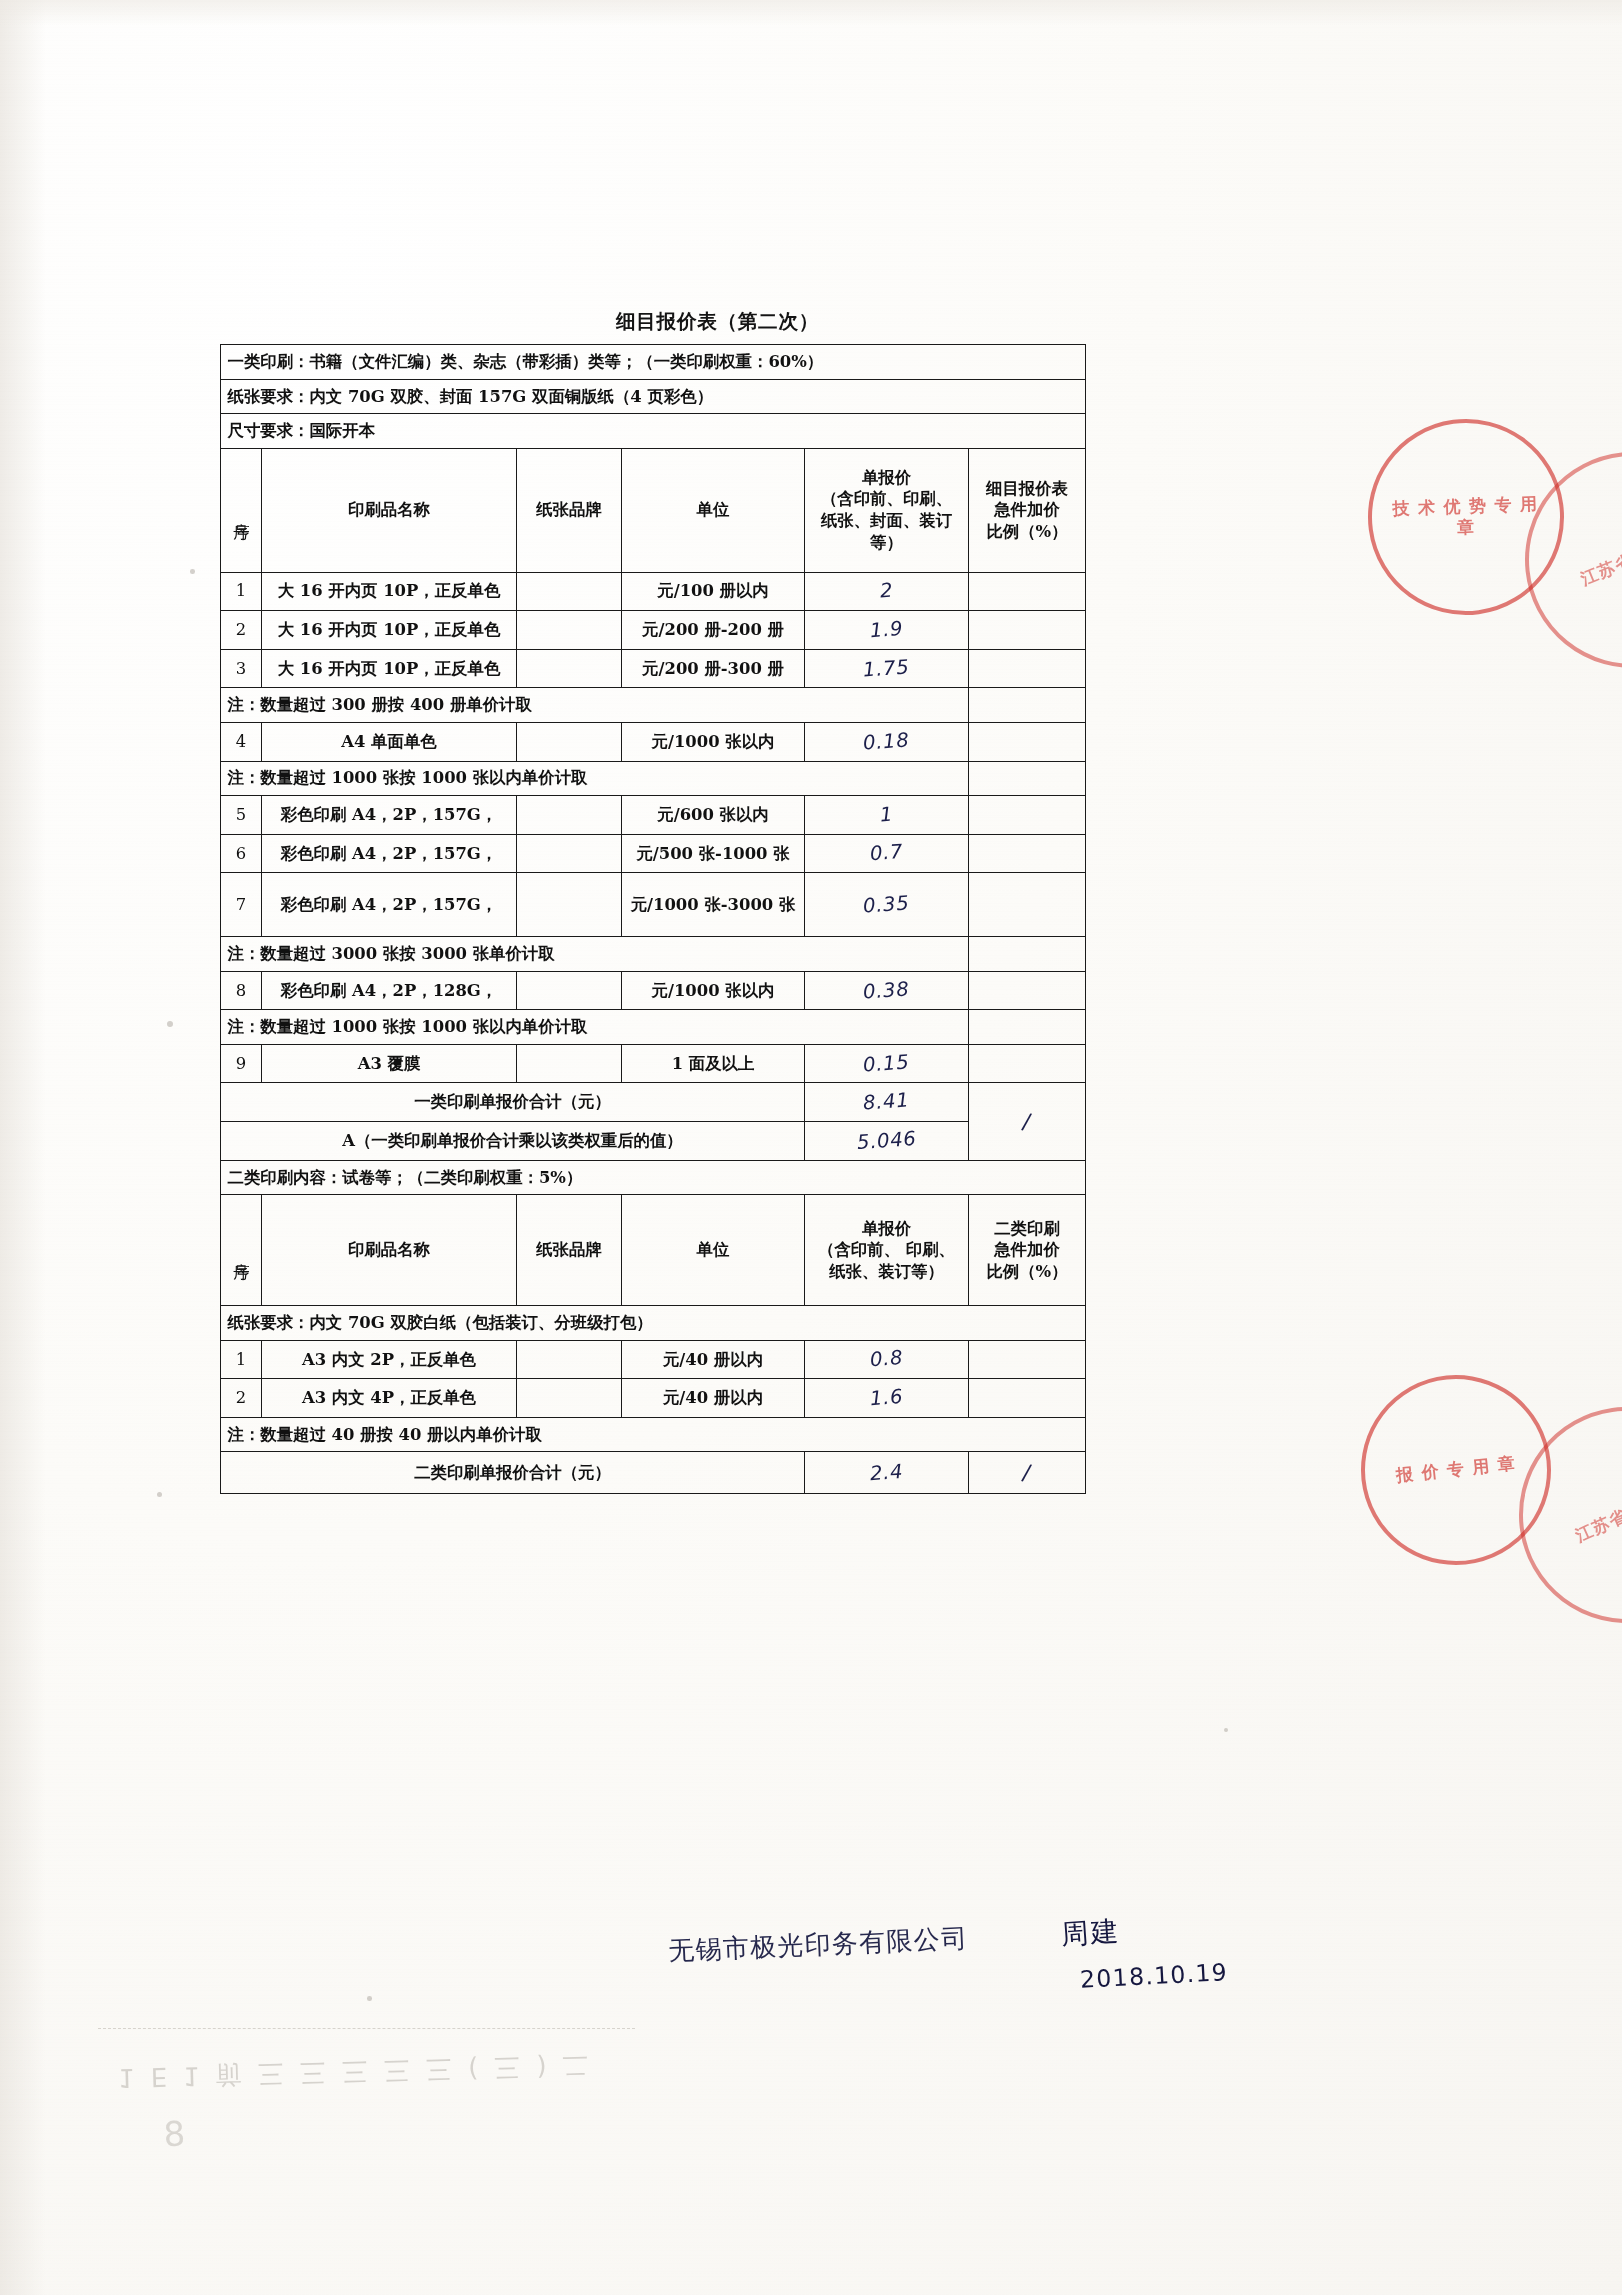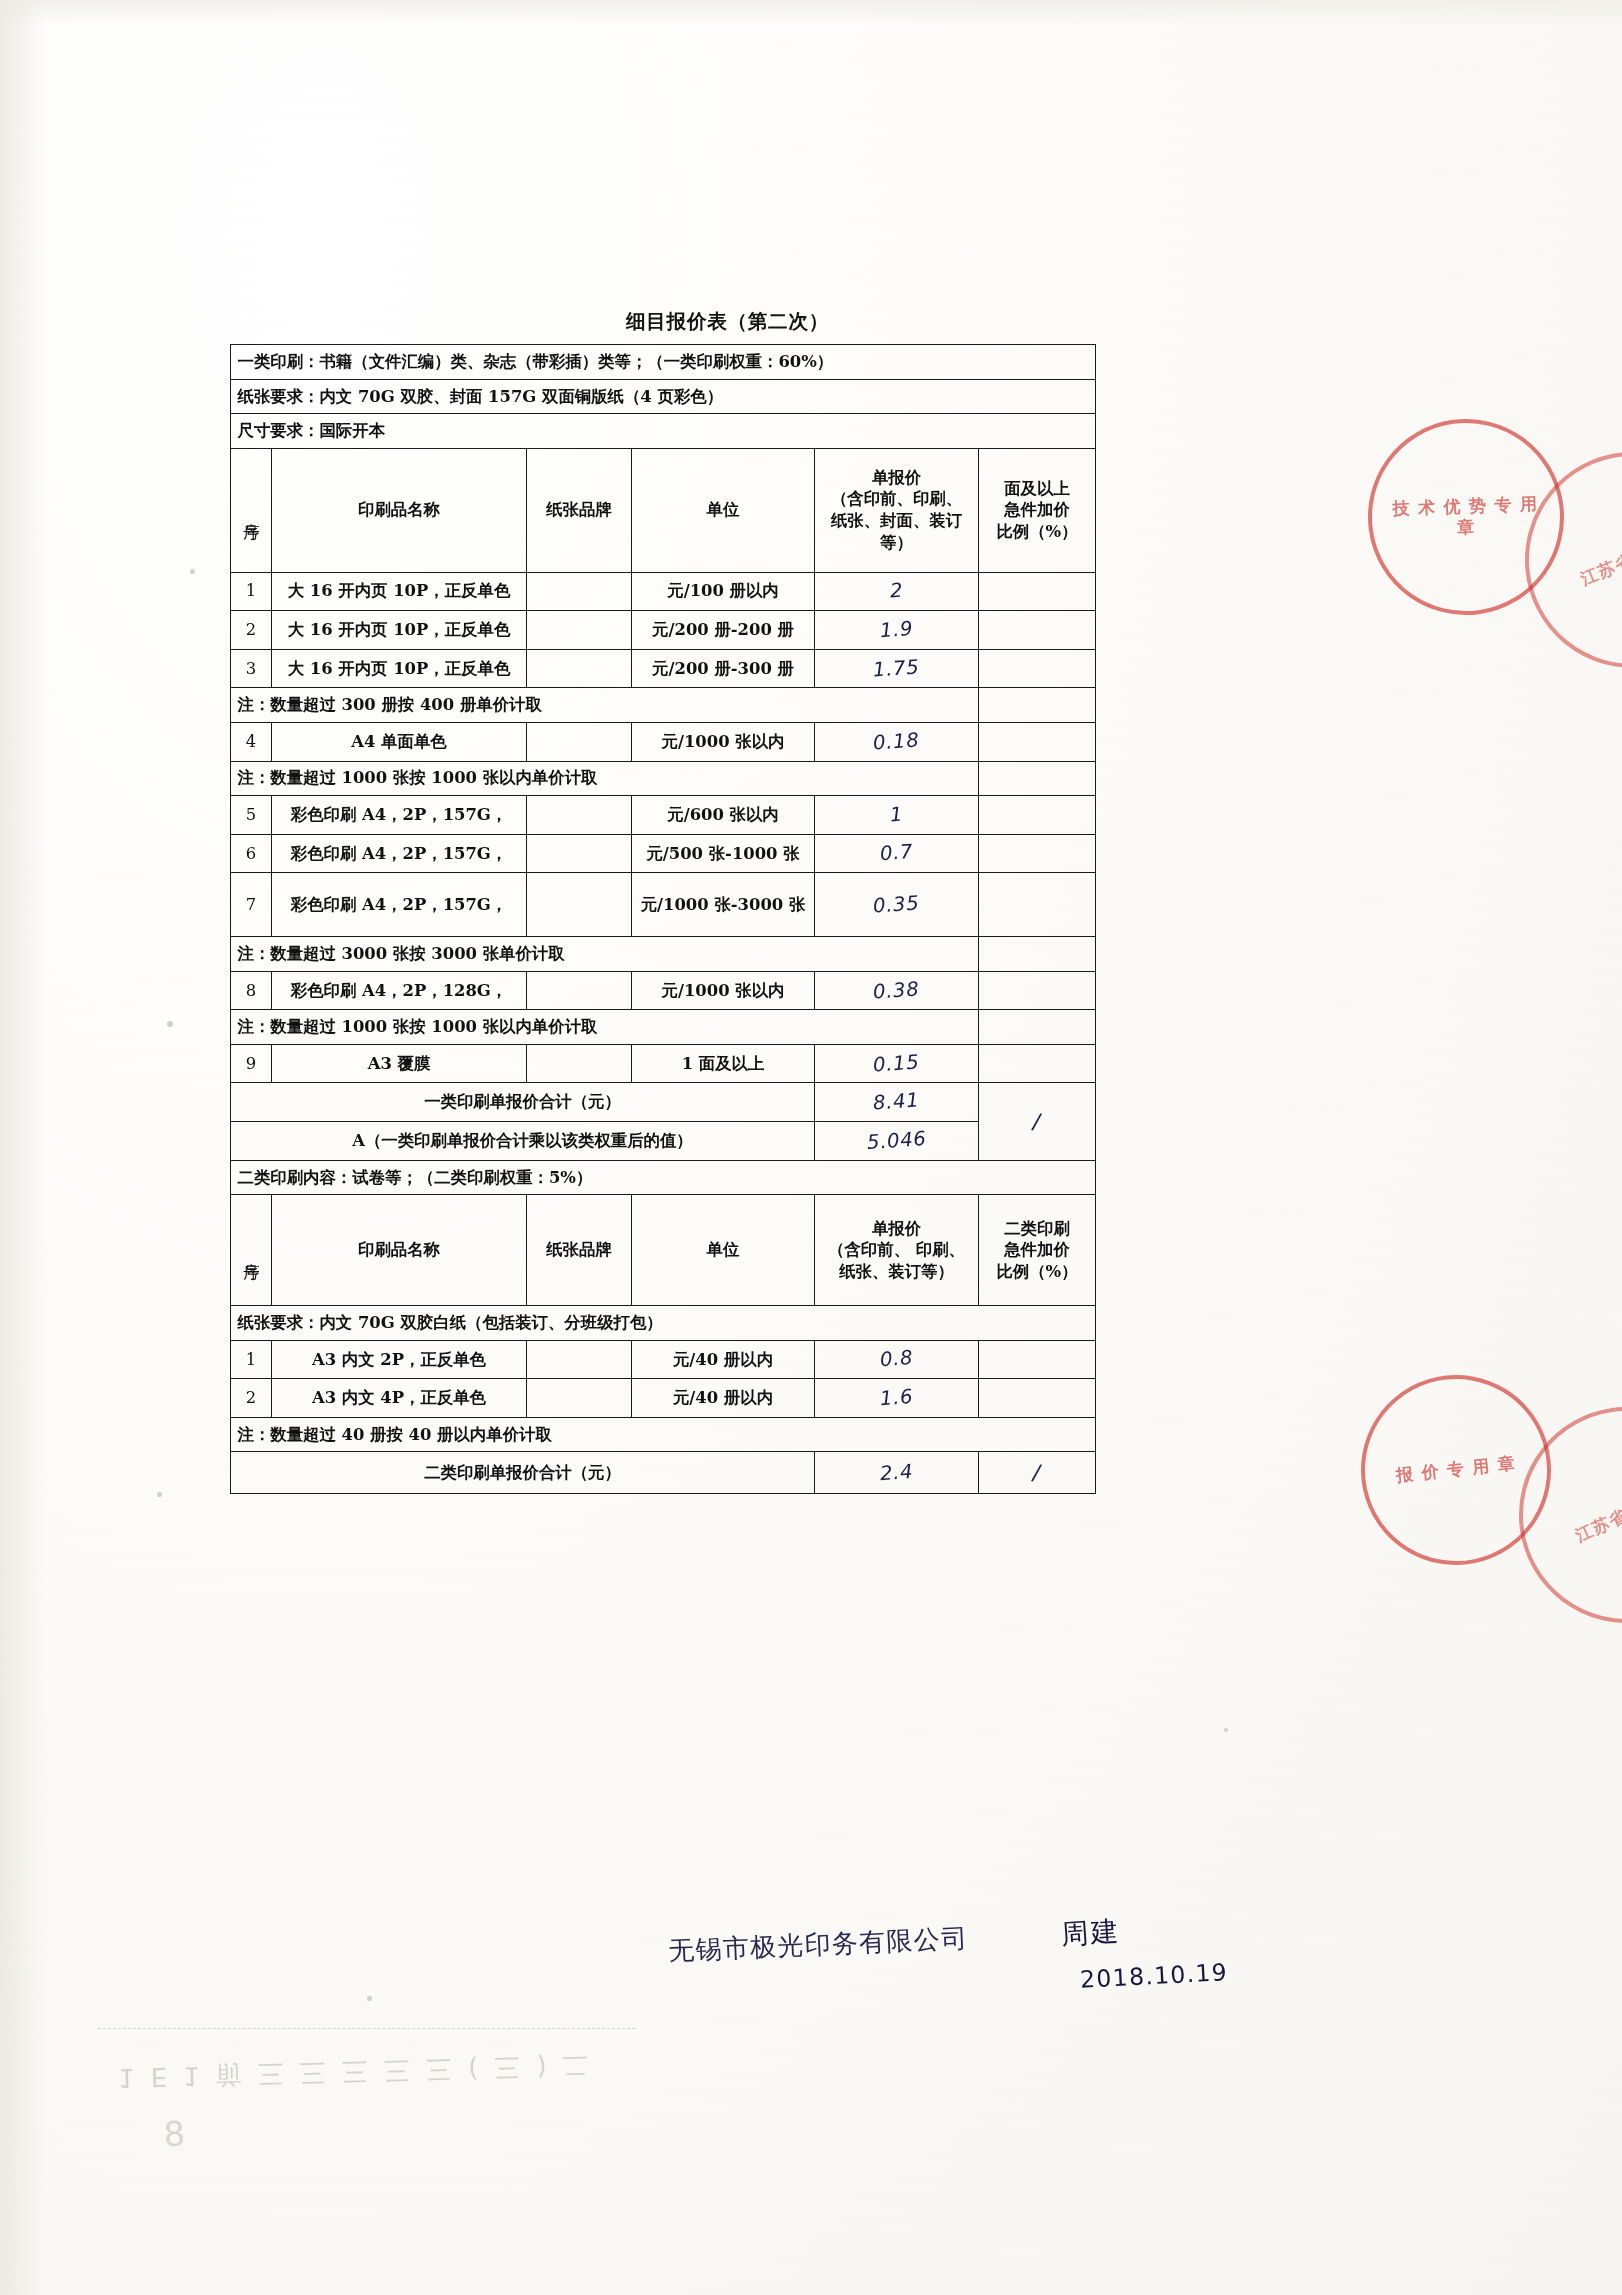--- a/index.html
+++ b/index.html
@@ -39,21 +39,21 @@
   .page-edge-top {
     position: absolute;
     left: 0; top: 0; width: 1623px; height: 26px;
     background: linear-gradient(180deg, #ece8e2 0%, rgba(255,255,255,0) 100%);
     opacity: .6;
   }
 
   
   .doc {
     position: absolute;
-    left: 230px;
+    left: 220px;
     top: 308px;
     width: 995px;
   }
   .doc-title {
     text-align: center;
     font-size: 19.6px;
     font-weight: bold;
     letter-spacing: 0.7px;
     margin-bottom: 9.2px;
     color: #141414;
@@ -261,21 +261,21 @@
         <td class="hdr-col bold">印刷品名称</td>
         <td class="hdr-col bold">纸张品牌</td>
         <td class="hdr-col bold">单位</td>
         <td class="hdr-col bold">
           <div>单报价</div>
           <div>（含印前、印刷、</div>
           <div>纸张、封面、装订</div>
           <div>等）</div>
         </td>
         <td class="hdr-col bold">
-          <div>面及以上</div>
+          <div>细目报价表</div>
           <div>急件加价</div>
           <div>比例（%）</div>
         </td>
       </tr>
 
       <tr class="row-h">
         <td class="ctr">1</td>
         <td class="ctr bold">大 16 开内页 10P，正反单色</td>
         <td class="ctr"></td>
         <td class="ctr bold">元/100 册以内</td>

